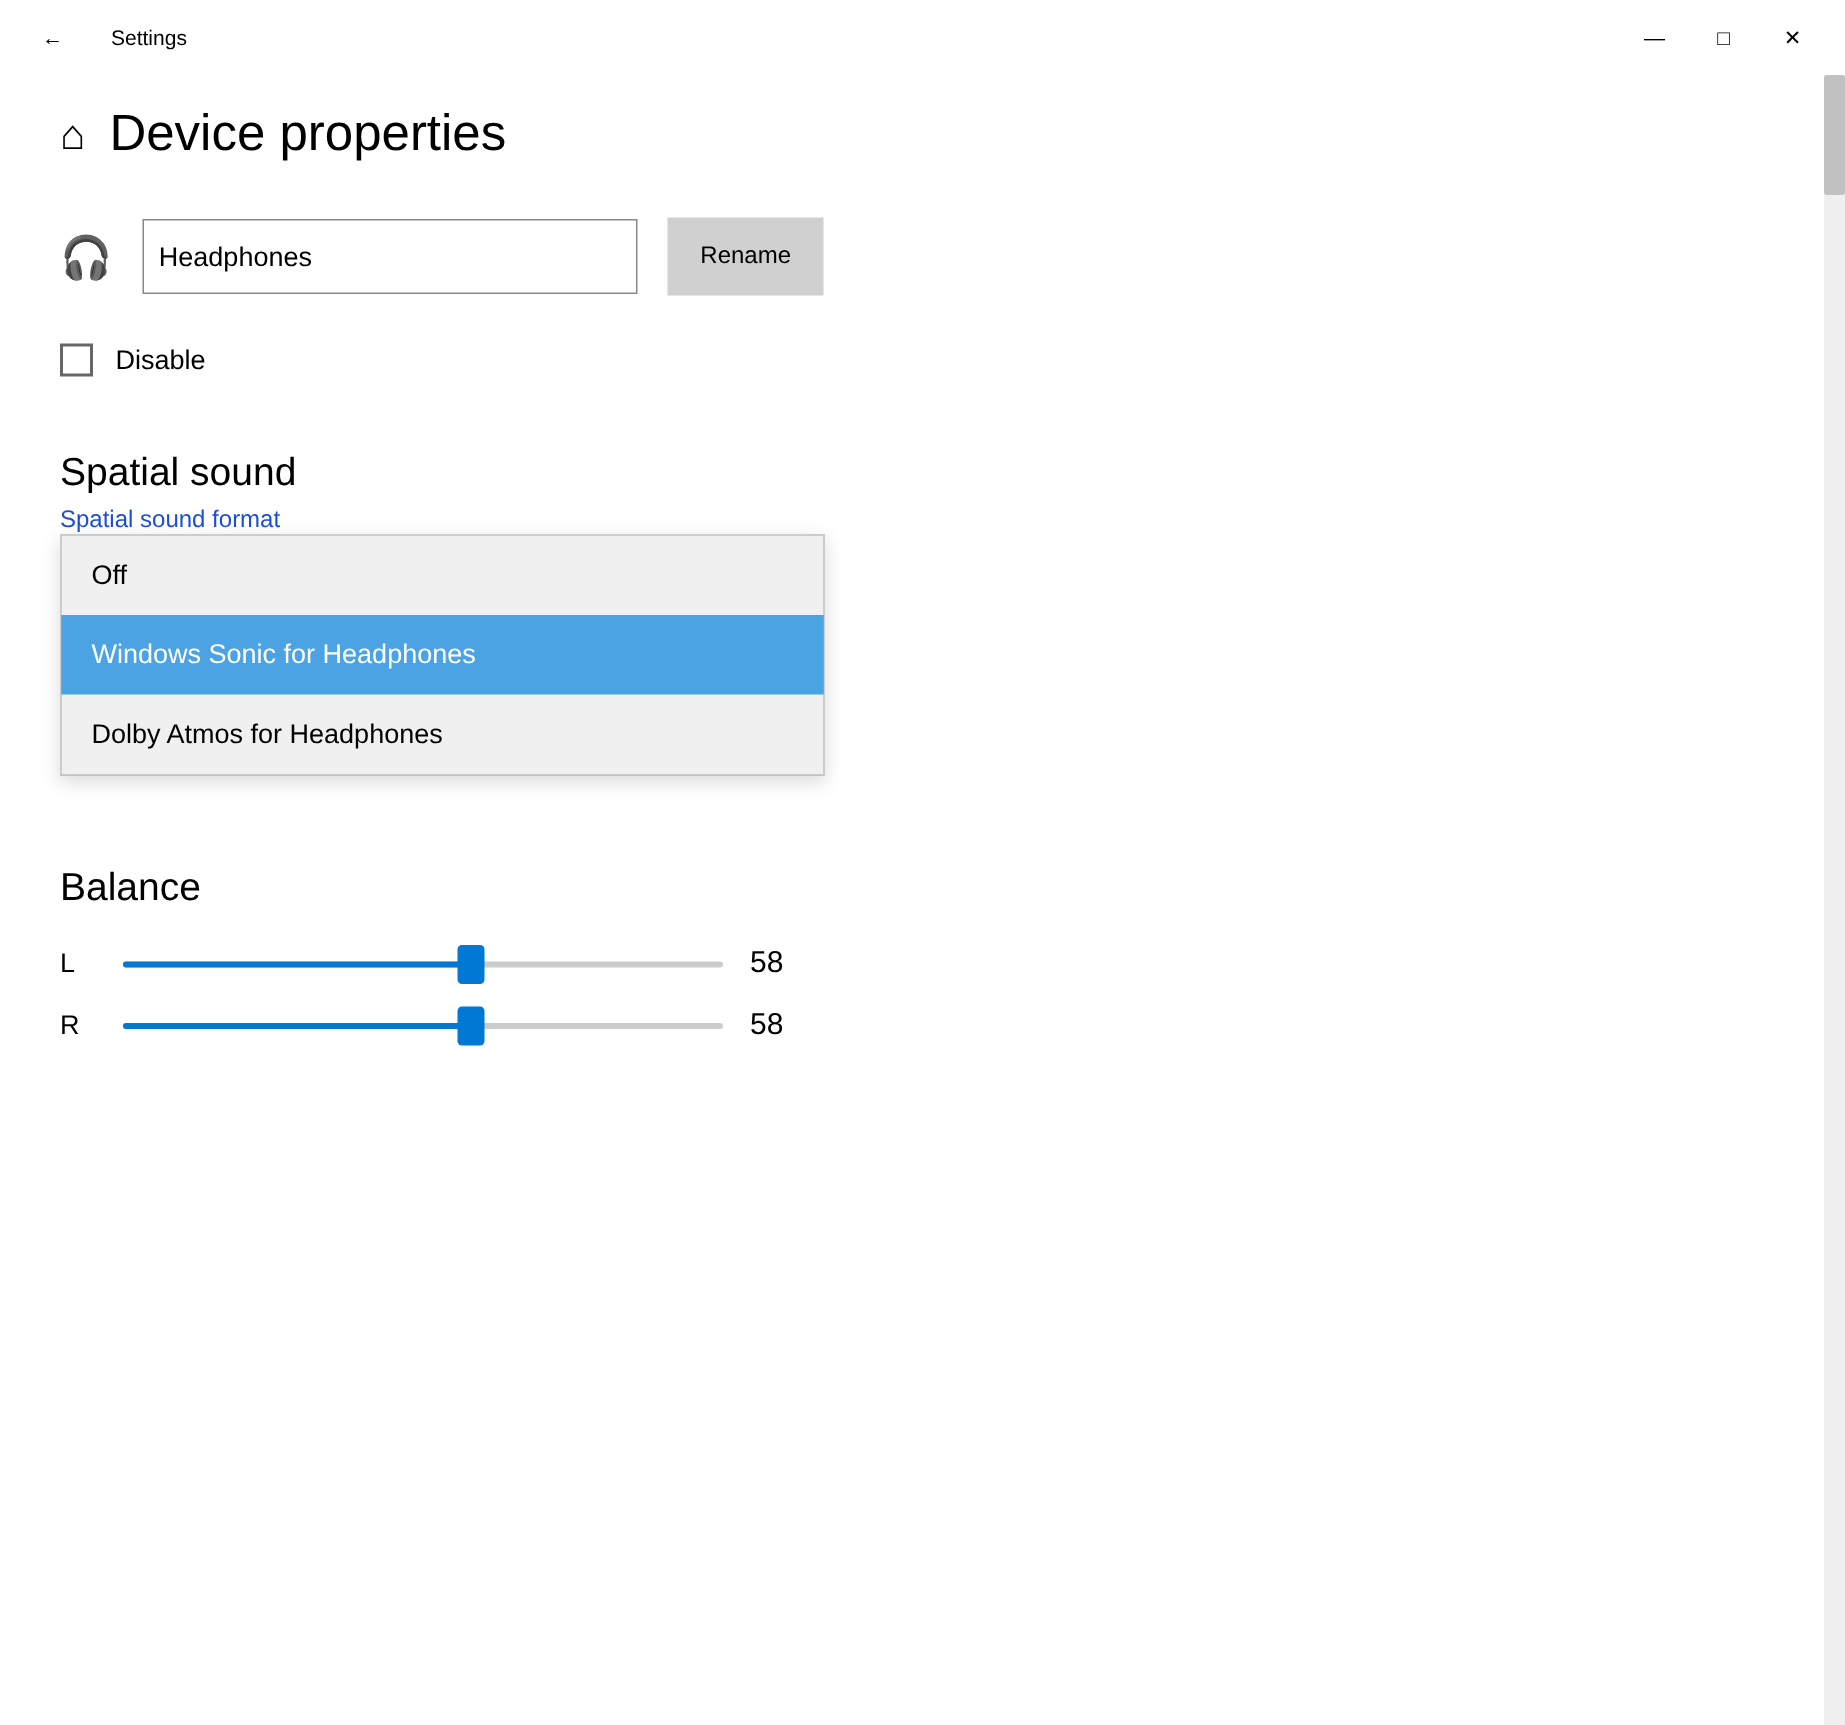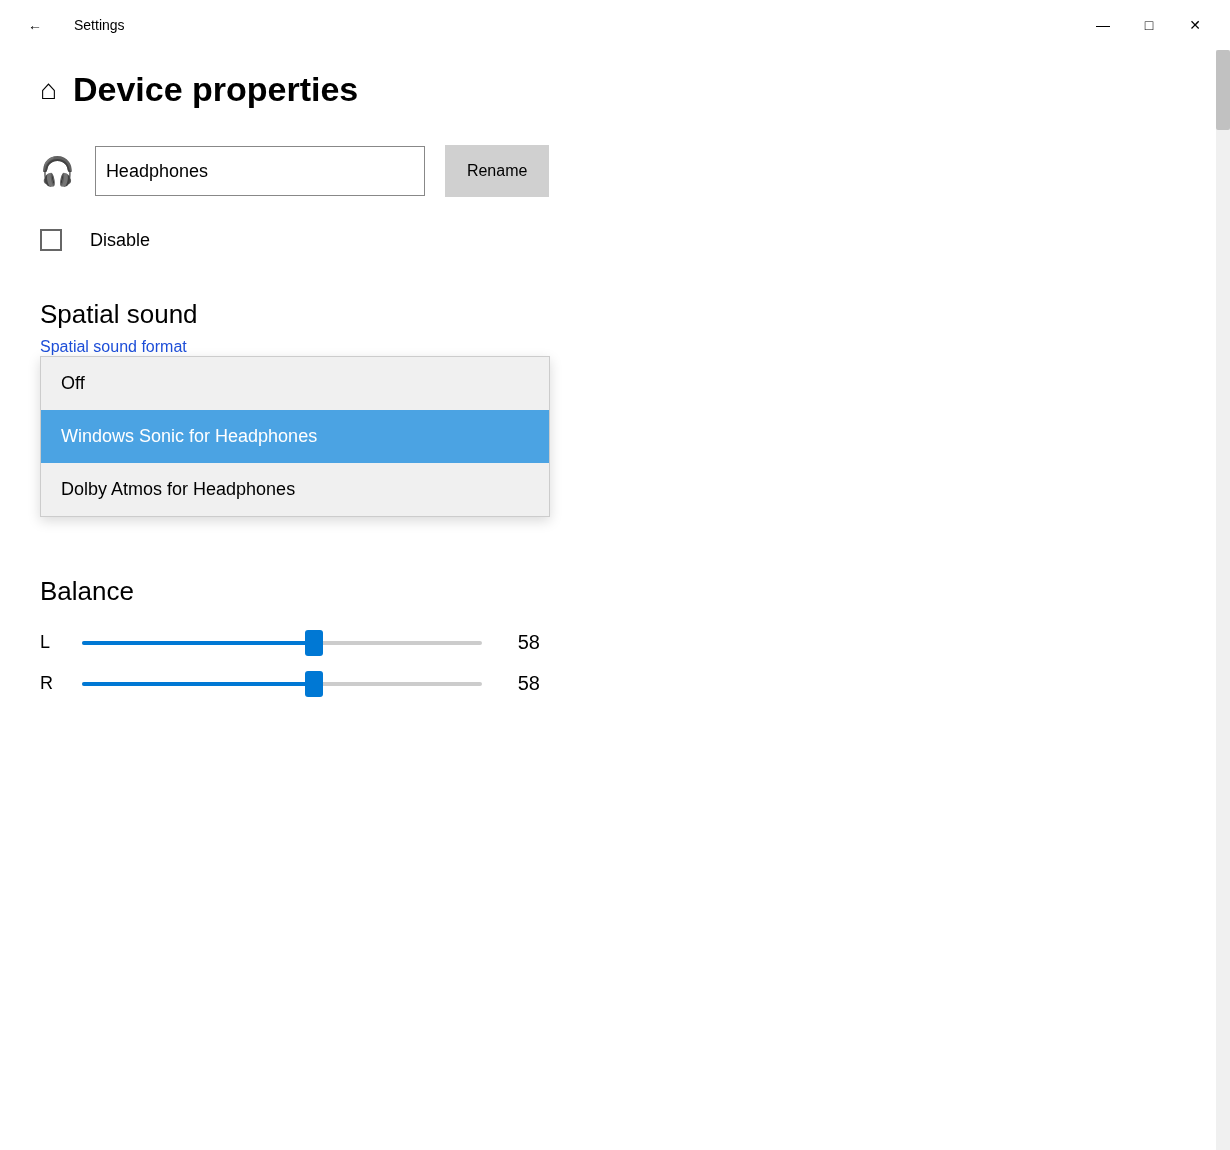--- a/index.html
+++ b/index.html
@@ -90,21 +90,21 @@
       margin-bottom: 36px;
     }
 
     .page-header-icon {
       font-size: 28px;
       color: #000;
     }
 
     .page-header-title {
       font-size: 34px;
-      font-weight: 700;
+      font-weight: 400;
       color: #000;
     }
 
     
     .device-name-row {
       display: flex;
       align-items: center;
       gap: 20px;
       margin-bottom: 32px;
     }
@@ -132,21 +132,21 @@
       border: none;
       font-size: 16px;
       font-family: 'Segoe UI', Arial, sans-serif;
       cursor: pointer;
     }
 
     
     .disable-row {
       display: flex;
       align-items: center;
-      gap: 28px;
+      gap: 15px;
       margin-bottom: 48px;
     }
 
     .checkbox {
       width: 22px;
       height: 22px;
       border: 2px solid #666;
       background: #fff;
       display: flex;
       align-items: center;
@@ -253,21 +253,20 @@
       width: 18px;
       height: 26px;
       background: #0078d4;
       border-radius: 3px;
       cursor: pointer;
     }
 
     .slider-value {
       font-size: 20px;
       width: 40px;
-      text-align: right;
     }
   </style>
 </head>
 <body>
 
 <div class="title-bar">
   <div class="title-bar-left">
     <button class="title-bar-btn">←</button>
     <span class="title-bar-title">Settings</span>
   </div>

